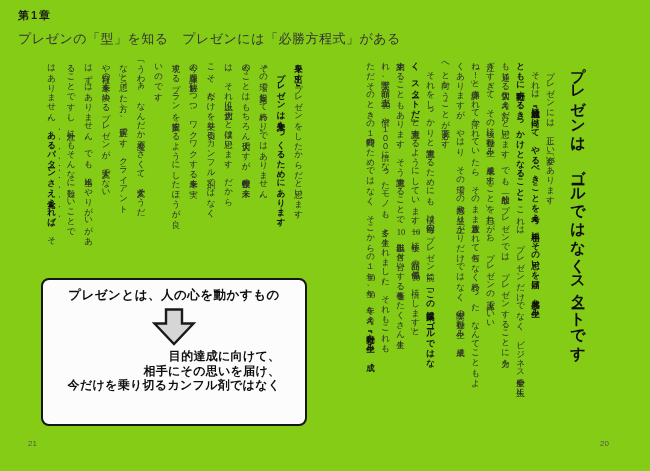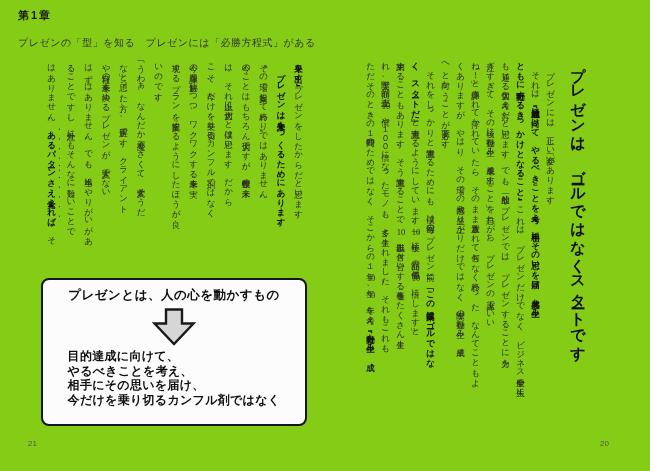--- a/index.html
+++ b/index.html
@@ -4,21 +4,21 @@
 <style>
   html,body{margin:0;padding:0;}
   body{background:#e9e9e9;}
   .sheet{
     position:relative;width:650px;height:471px;background:#84cc16;overflow:hidden;
     font-family:"Liberation Serif","DejaVu Serif",serif;color:#222;
   }
   
   .runhead{position:absolute;left:18px;top:8px;font-family:"Liberation Sans","DejaVu Sans",sans-serif;}
   .chapter{font-size:11px;font-weight:700;letter-spacing:2px;color:#1c1c1c;}
-  .subtitle{font-size:10px;margin-top:13px;letter-spacing:.5px;color:#333;}
+  .subtitle{font-size:13px;margin-top:7px;letter-spacing:.5px;color:#333;}
   
   .vtext{
     position:absolute;writing-mode:vertical-rl;text-orientation:mixed;
     white-space:nowrap;
   }
   #right-text{top:56px;right:50px;height:360px;}
   #left-text{top:58px;right:343px;height:236px;}
   h2.headline{
     margin:0 9px 0 7px;font-family:"Liberation Sans","DejaVu Sans",sans-serif;
     font-size:15px;line-height:26px;font-weight:700;letter-spacing:.5px;color:#0e0e0e;
@@ -34,21 +34,21 @@
   }
   
   .box{
     position:absolute;left:41px;top:278px;width:262px;height:144px;
     border:2px solid #161616;border-radius:8px;background:#fcfcfc;
     display:flex;flex-direction:column;align-items:center;
     font-family:"Liberation Sans","DejaVu Sans",sans-serif;
   }
   .box-title{margin-top:7px;font-size:12.5px;font-weight:700;letter-spacing:.5px;color:#0e0e0e;}
   .box-arrow{margin:4px 0 3px;}
-  .box-lines{font-size:12px;font-weight:700;text-align:left;line-height:14.5px;letter-spacing:.3px;color:#0e0e0e;}
+  .box-lines{font-size:12px;font-weight:700;text-align:right;line-height:14.5px;letter-spacing:.3px;color:#0e0e0e;}
   
   .pagenum{position:absolute;top:439px;font-size:8px;color:#555;font-family:"Liberation Sans","DejaVu Sans",sans-serif;}
   #folio-left{left:28px;}
   #folio-right{left:600px;}
 </style>
 </head>
 <body>
 
 <div class="sheet">
 
@@ -96,21 +96,20 @@
       </div>
   </div>
 
   <div class="box">
     <div class="box-title">プレゼンとは、人の心を動かすもの</div>
     <svg class="box-arrow" width="46" height="38" viewBox="0 0 46 38" aria-hidden="true">
       <path d="M15 1.5 H31 V15.5 H42.5 L23 36 L3.5 15.5 H15 Z" fill="#d6d6d6" stroke="#1a1a1a" stroke-width="2.4"></path>
     </svg>
     <div class="box-lines">
         <div>目的達成に向けて、</div>
-        <div>やるべきことを考え、</div>
         <div>相手にその思いを届け、</div>
         <div>今だけを乗り切るカンフル剤ではなく</div>
       </div>
   </div>
 
   <div class="pagenum" id="folio-left">21</div>
   <div class="pagenum" id="folio-right">20</div>
 
 </div>
 

